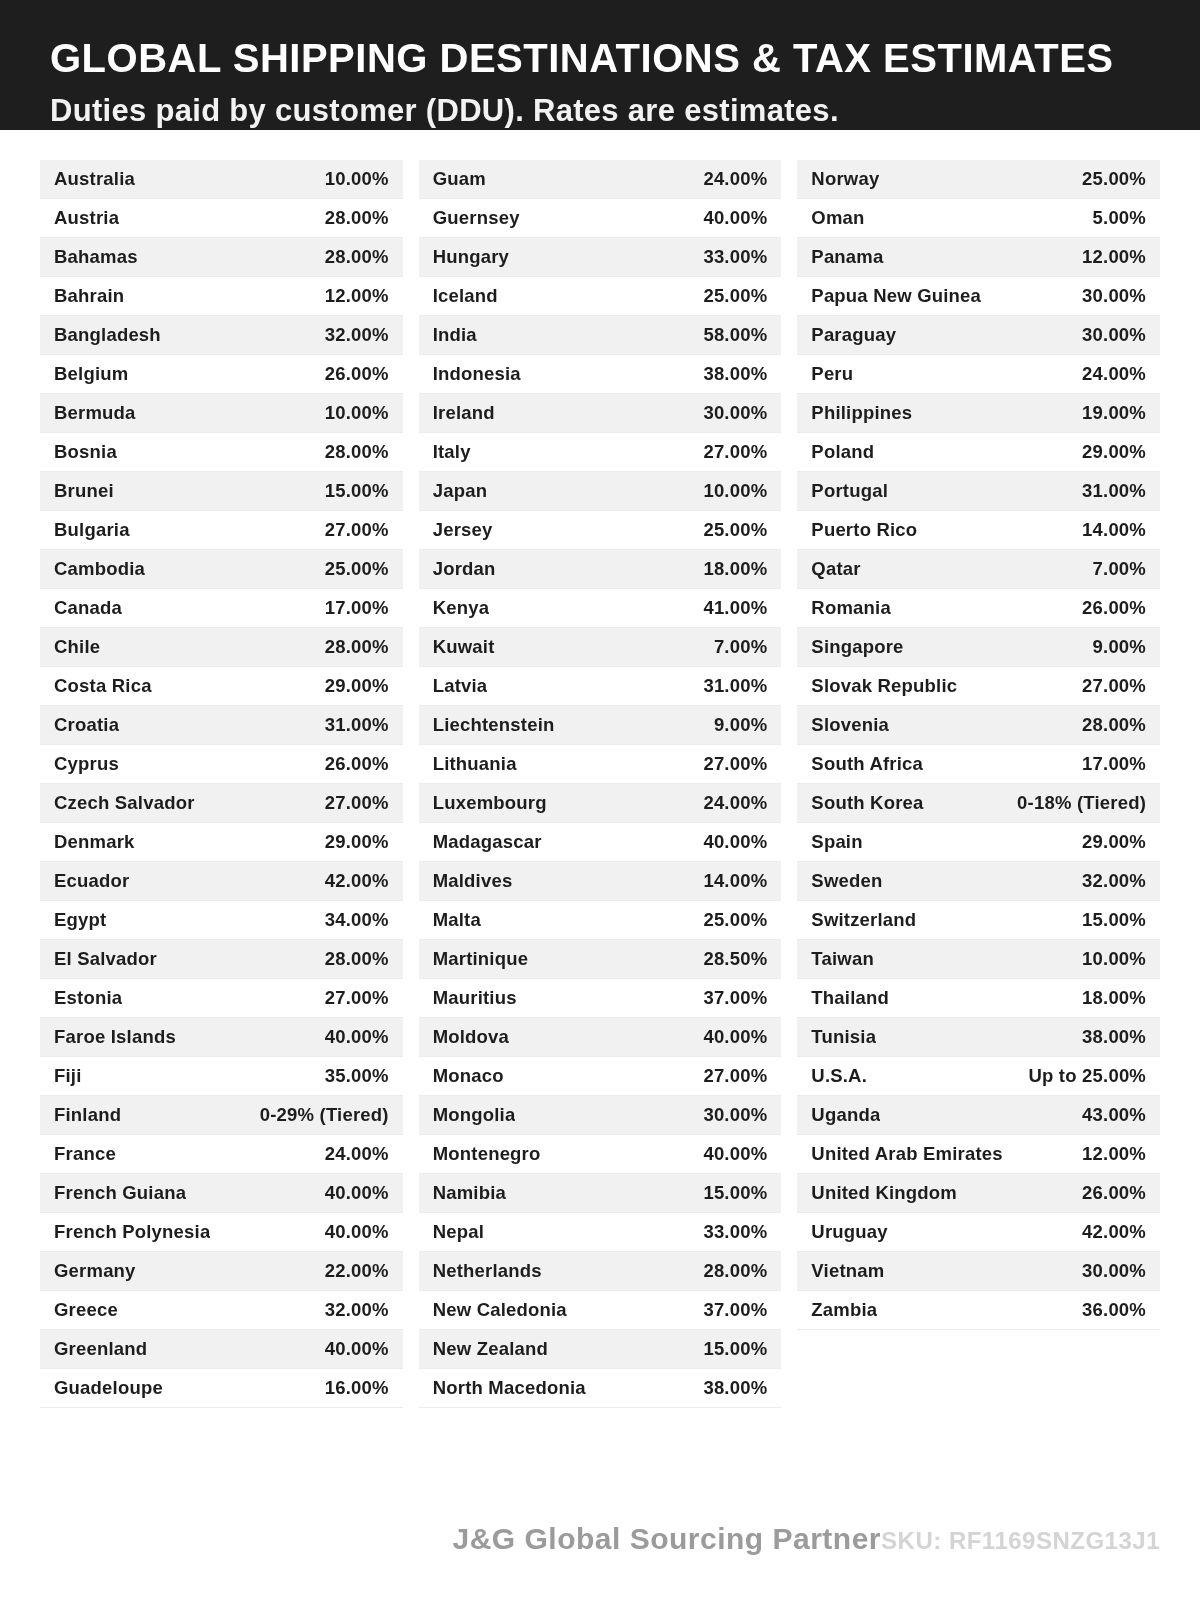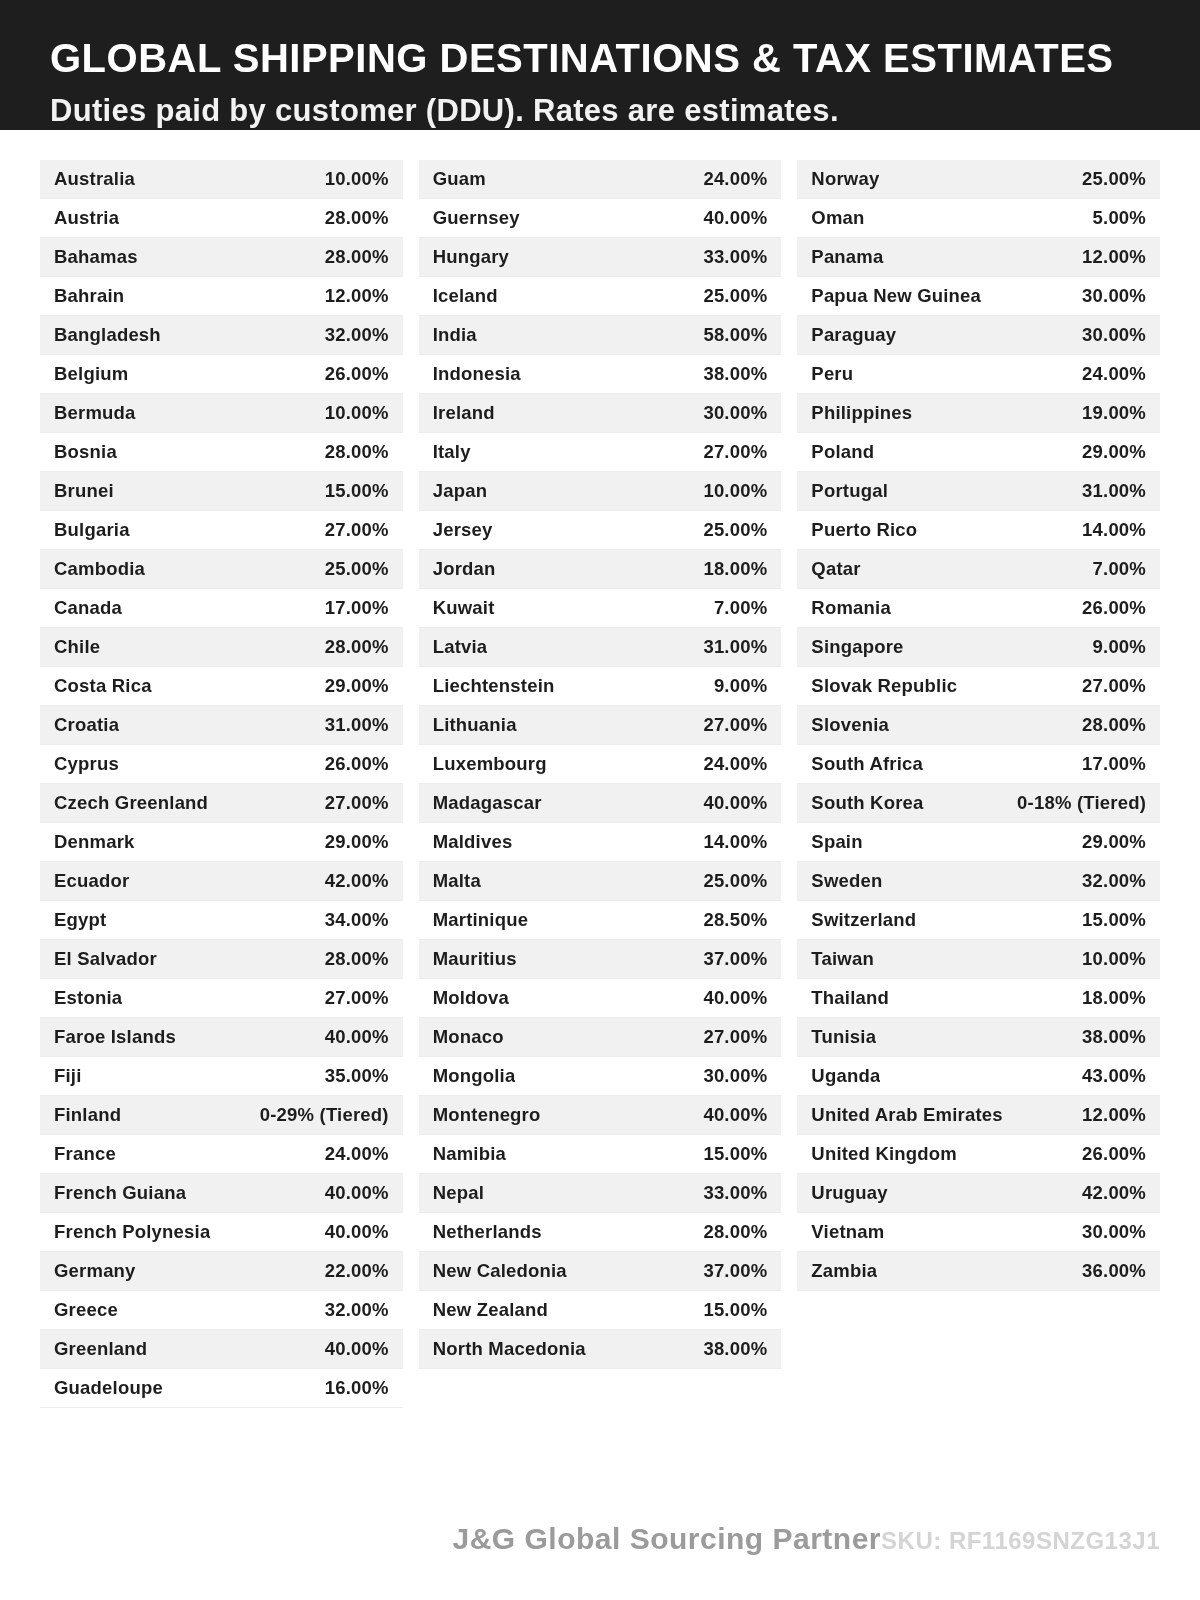--- a/index.html
+++ b/index.html
@@ -159,21 +159,21 @@
       </div>
       <div class="row">
         <span class="country">Croatia</span>
         <span class="rate">31.00%</span>
       </div>
       <div class="row">
         <span class="country">Cyprus</span>
         <span class="rate">26.00%</span>
       </div>
       <div class="row">
-        <span class="country">Czech Greenland</span>
+        <span class="country">Czech Salvador</span>
         <span class="rate">27.00%</span>
       </div>
       <div class="row">
         <span class="country">Denmark</span>
         <span class="rate">29.00%</span>
       </div>
       <div class="row">
         <span class="country">Ecuador</span>
         <span class="rate">42.00%</span>
       </div>
@@ -269,20 +269,24 @@
       </div>
       <div class="row">
         <span class="country">Jersey</span>
         <span class="rate">25.00%</span>
       </div>
       <div class="row">
         <span class="country">Jordan</span>
         <span class="rate">18.00%</span>
       </div>
       <div class="row">
+        <span class="country">Kenya</span>
+        <span class="rate">41.00%</span>
+      </div>
+      <div class="row">
         <span class="country">Kuwait</span>
         <span class="rate">7.00%</span>
       </div>
       <div class="row">
         <span class="country">Latvia</span>
         <span class="rate">31.00%</span>
       </div>
       <div class="row">
         <span class="country">Liechtenstein</span>
         <span class="rate">9.00%</span>
@@ -441,20 +445,24 @@
         <span class="country">Taiwan</span>
         <span class="rate">10.00%</span>
       </div>
       <div class="row">
         <span class="country">Thailand</span>
         <span class="rate">18.00%</span>
       </div>
       <div class="row">
         <span class="country">Tunisia</span>
         <span class="rate">38.00%</span>
+      </div>
+      <div class="row">
+        <span class="country">U.S.A.</span>
+        <span class="rate">Up to 25.00%</span>
       </div>
       <div class="row">
         <span class="country">Uganda</span>
         <span class="rate">43.00%</span>
       </div>
       <div class="row">
         <span class="country">United Arab Emirates</span>
         <span class="rate">12.00%</span>
       </div>
       <div class="row">

